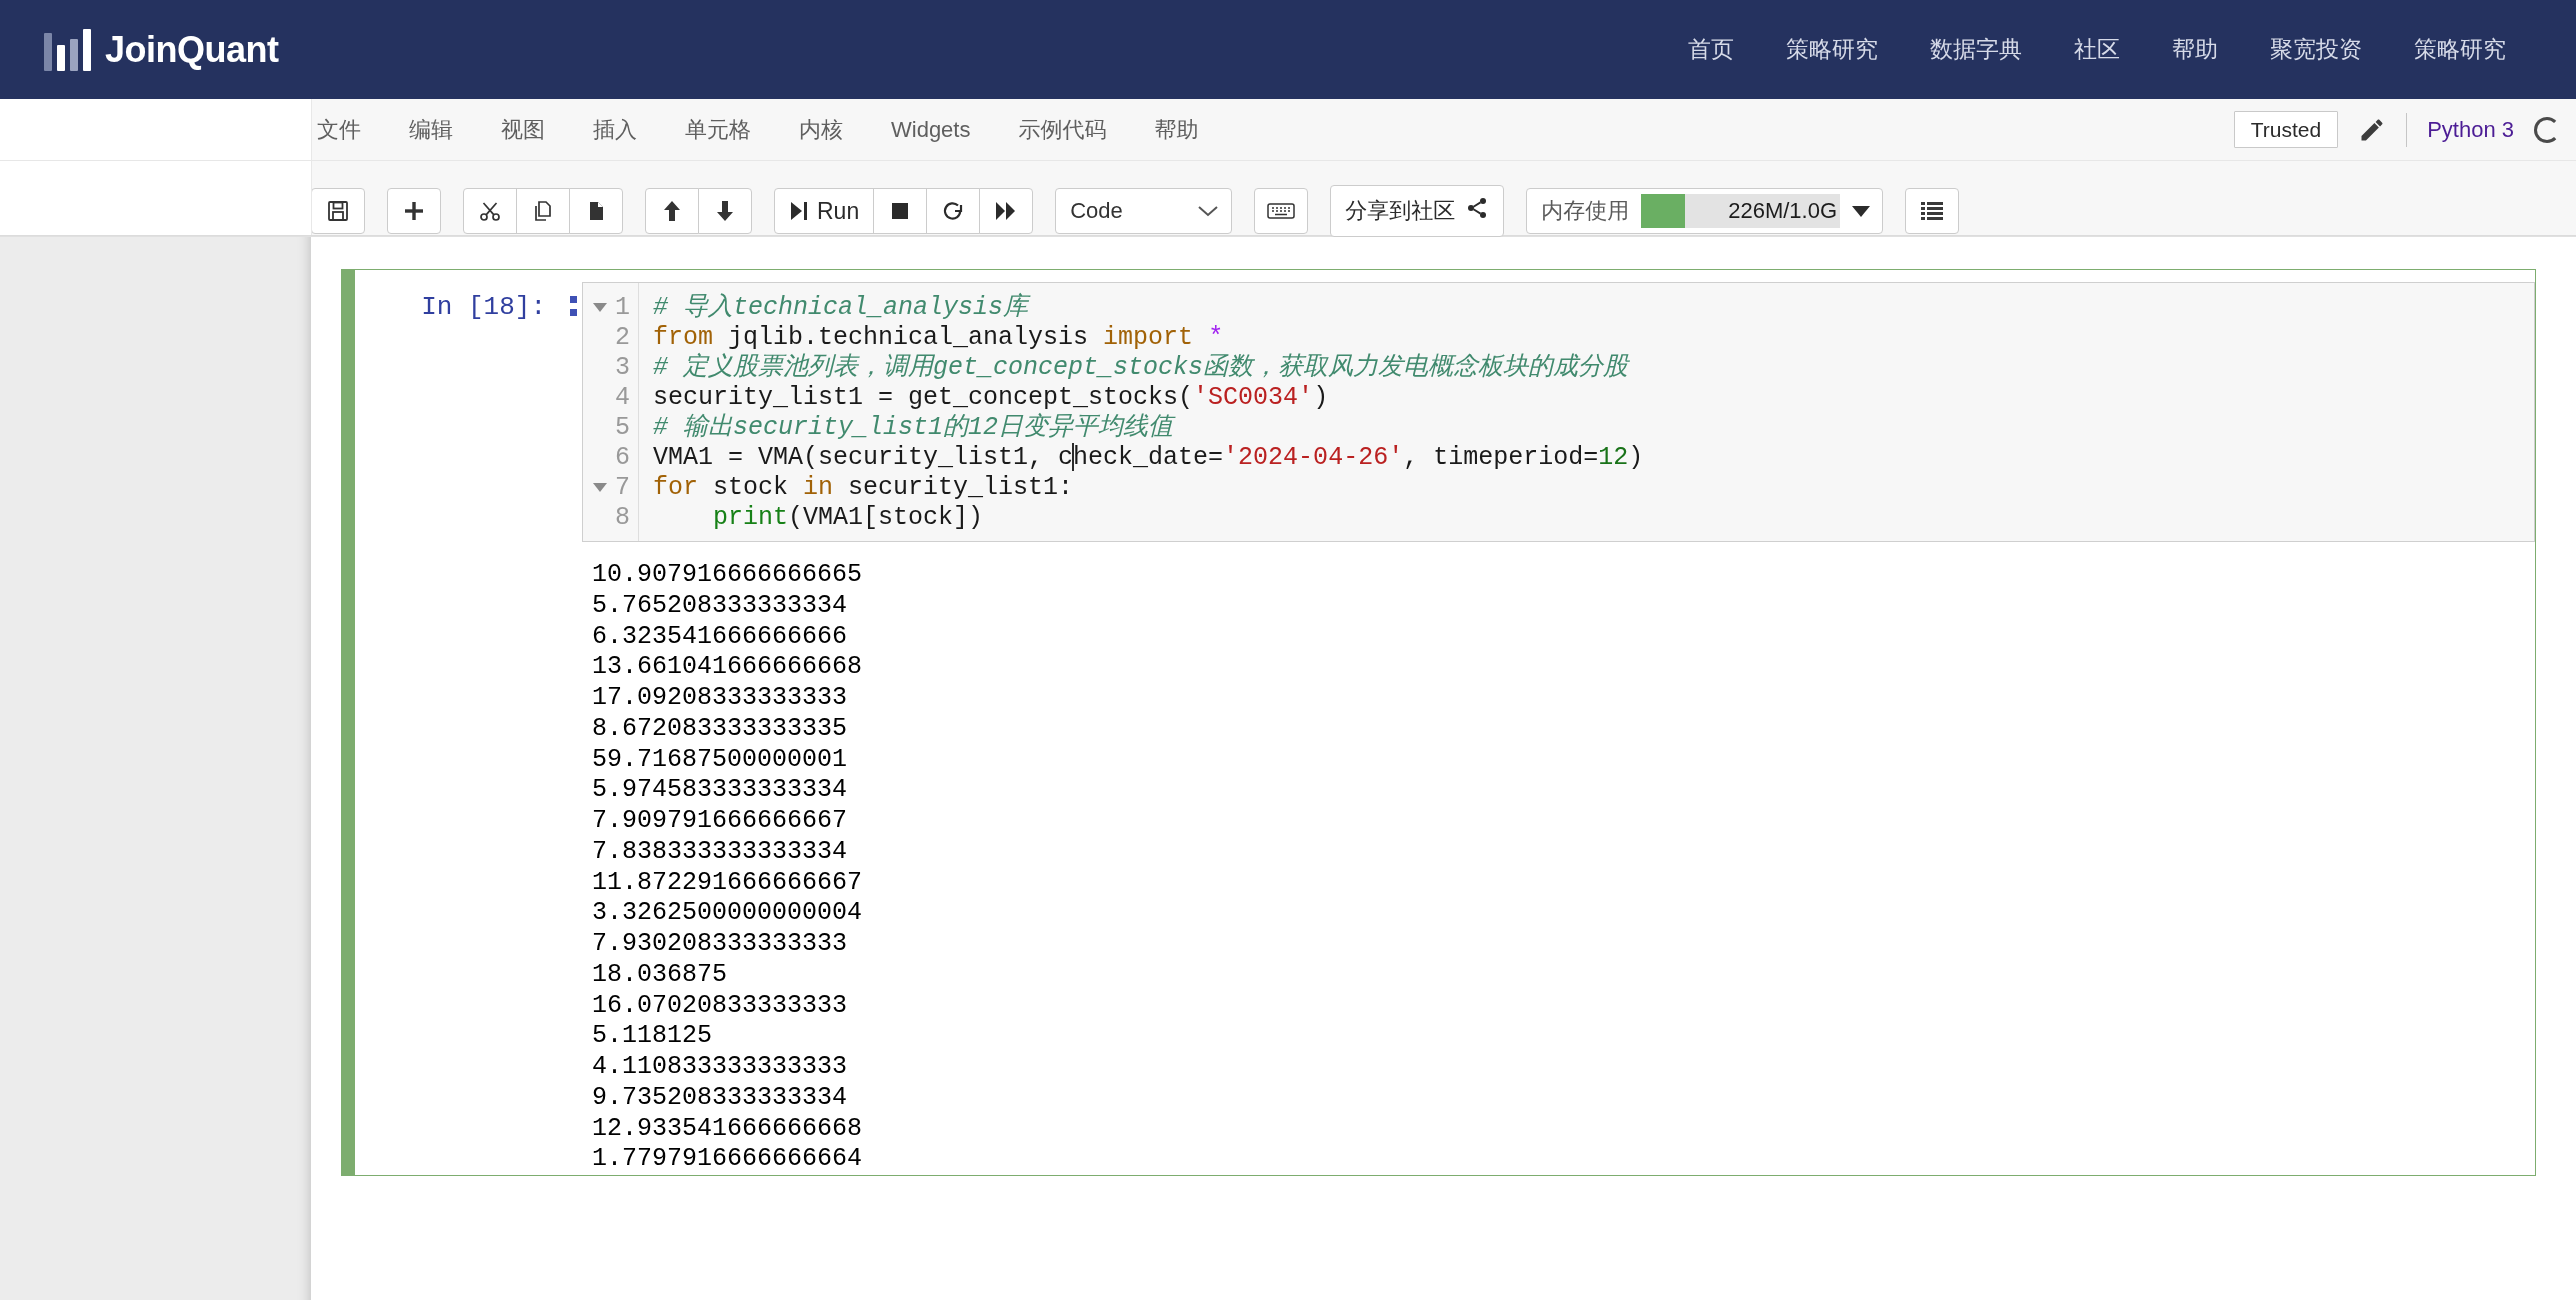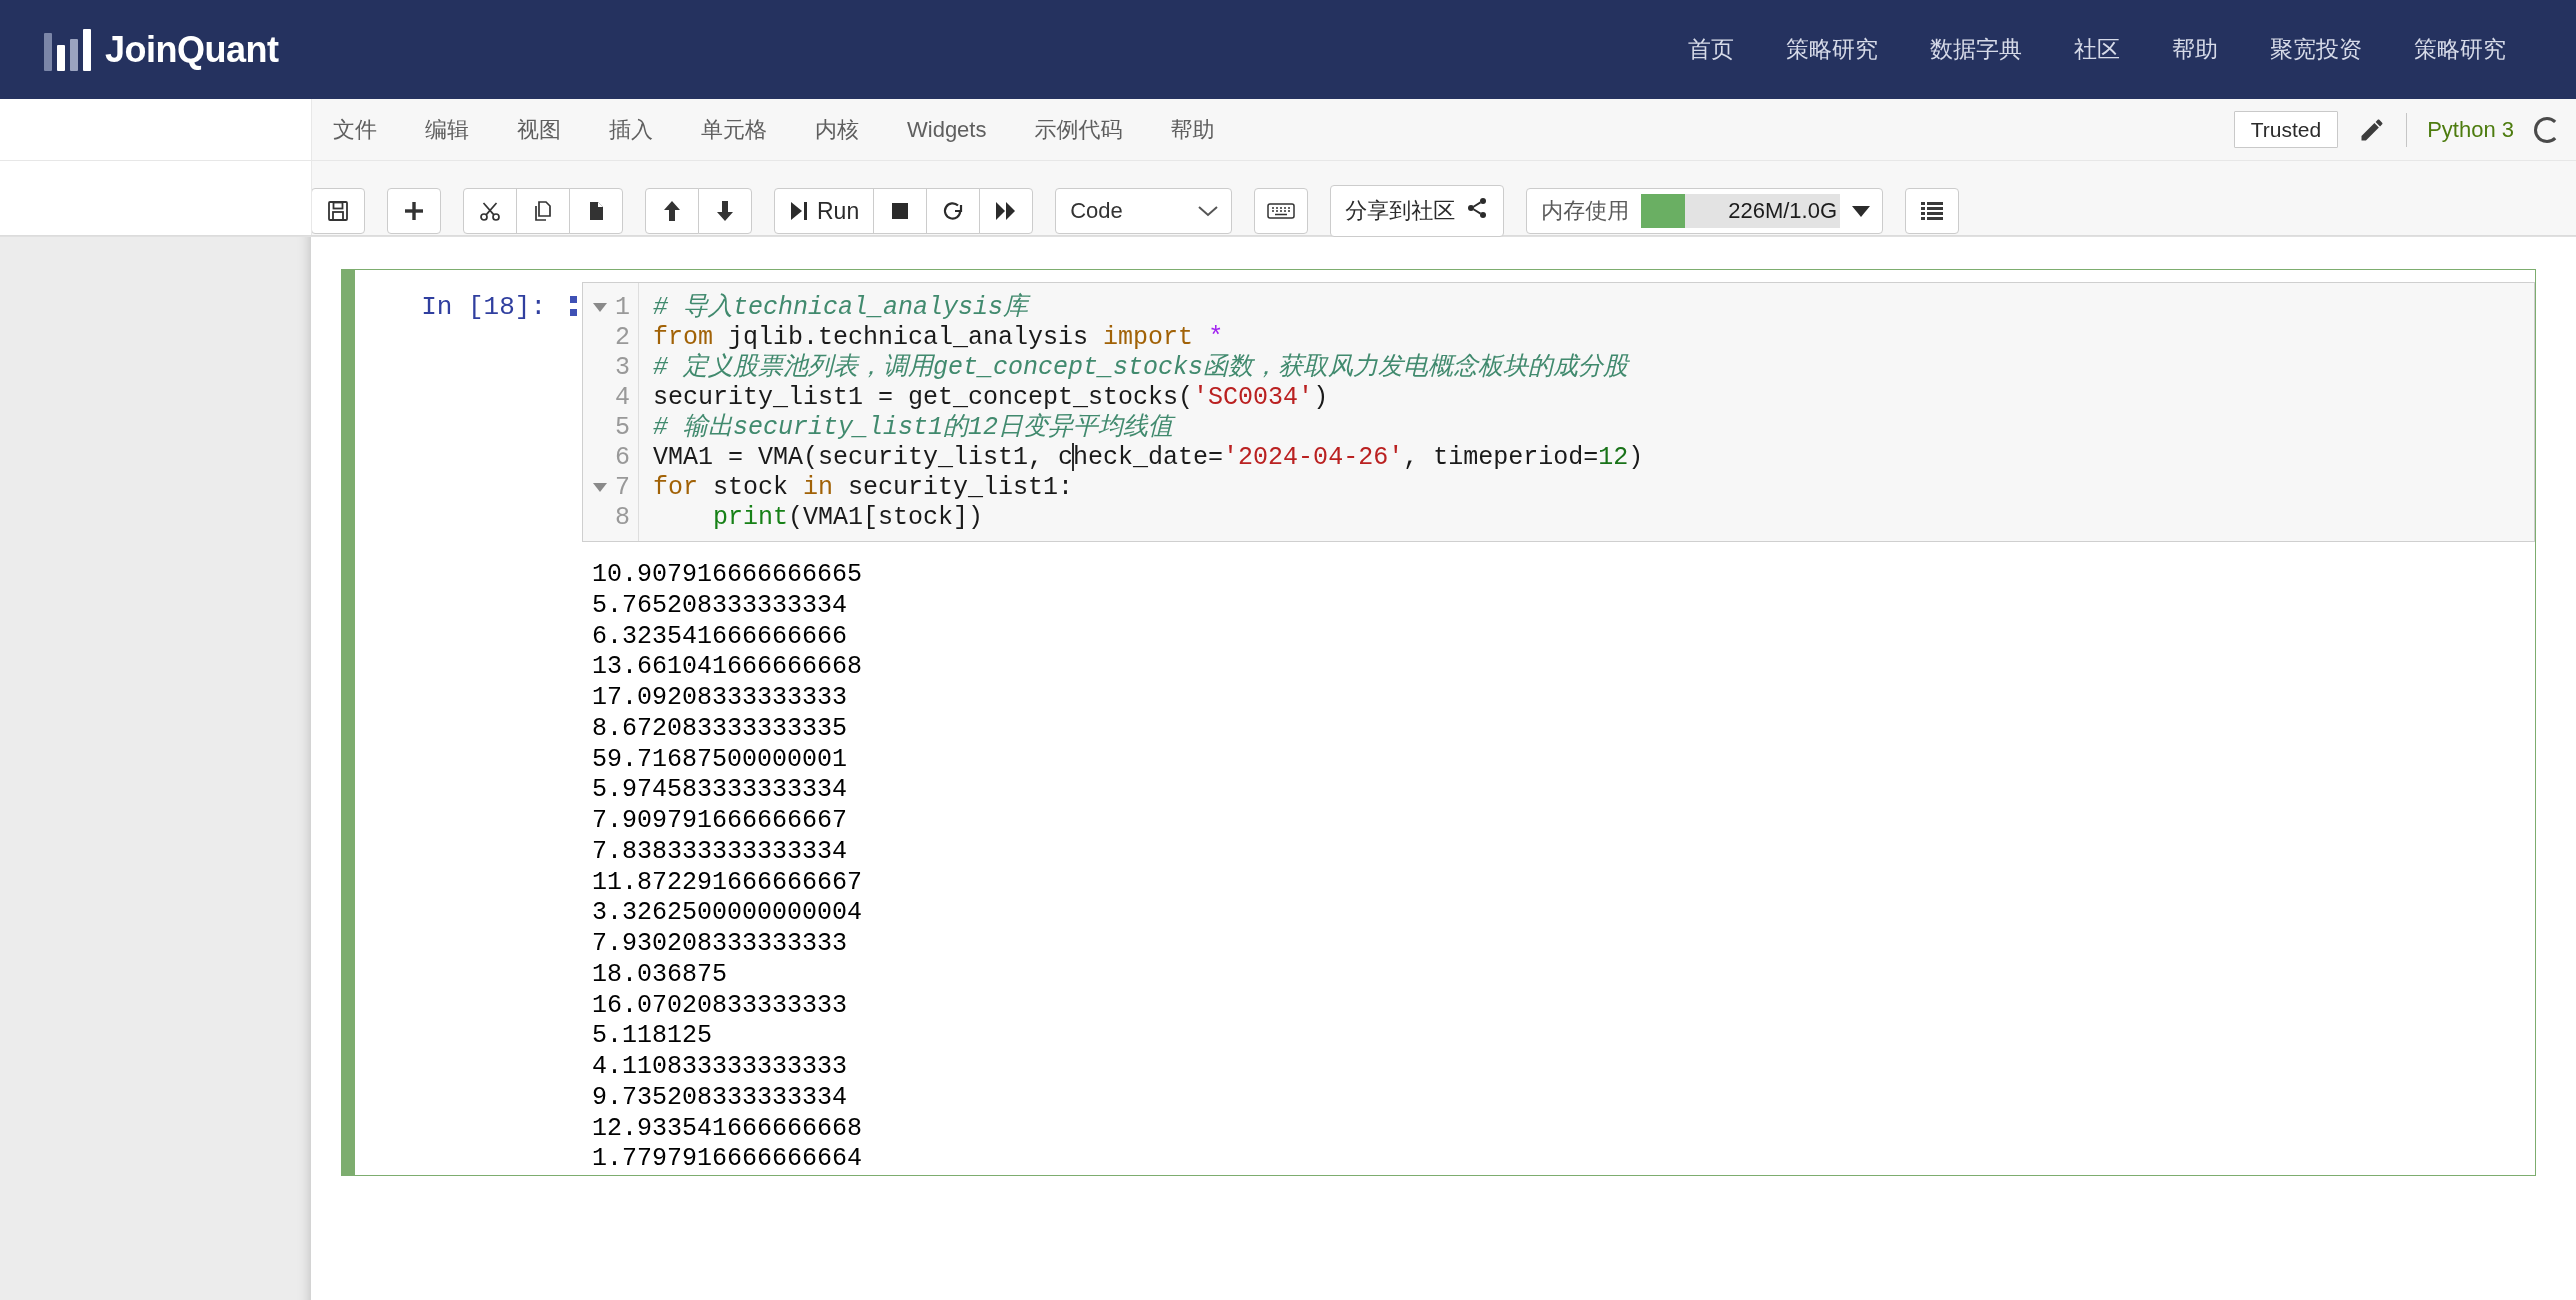--- a/index.html
+++ b/index.html
@@ -59,40 +59,40 @@
     position: relative;
   }
   .menubar-row::before {
     content: "";
     position: absolute;
     left: 0; top: 0; bottom: 0;
     width: 311px;
     background: #ffffff;
     border-right: 1px solid #e8e8e8;
   }
-  .menu-items { display: flex; align-items: center; gap: 36px; margin-left: 16px; }
+  .menu-items { display: flex; align-items: center; gap: 36px; }
   .menu-items .mi {
     font-size: 22px;
     color: #5f5f5f;
     padding: 4px 6px;
     white-space: nowrap;
   }
   .menu-right { display: flex; align-items: center; gap: 20px; }
   .trusted-btn {
     border: 1px solid #c9c9c9;
     background: #ffffff;
     font-size: 21px;
     color: #2b2b2b;
     padding: 7px 16px;
     border-radius: 1px;
     line-height: 1;
   }
   .pencil-icon { width: 28px; height: 28px; display: block; }
   .vdiv { width: 1px; height: 34px; background: #c6c6c6; }
-  .kernel-name { font-size: 22px; color: #4d7c0f; white-space: nowrap; }
+  .kernel-name { font-size: 22px; color: #4c1d95; white-space: nowrap; }
   .kernel-idle {
     width: 26px; height: 26px;
     border: 3px solid #4a4a4a;
     border-radius: 50%;
     border-right-color: transparent;
     display: inline-block;
   }
 
   
   .toolbar-row {

